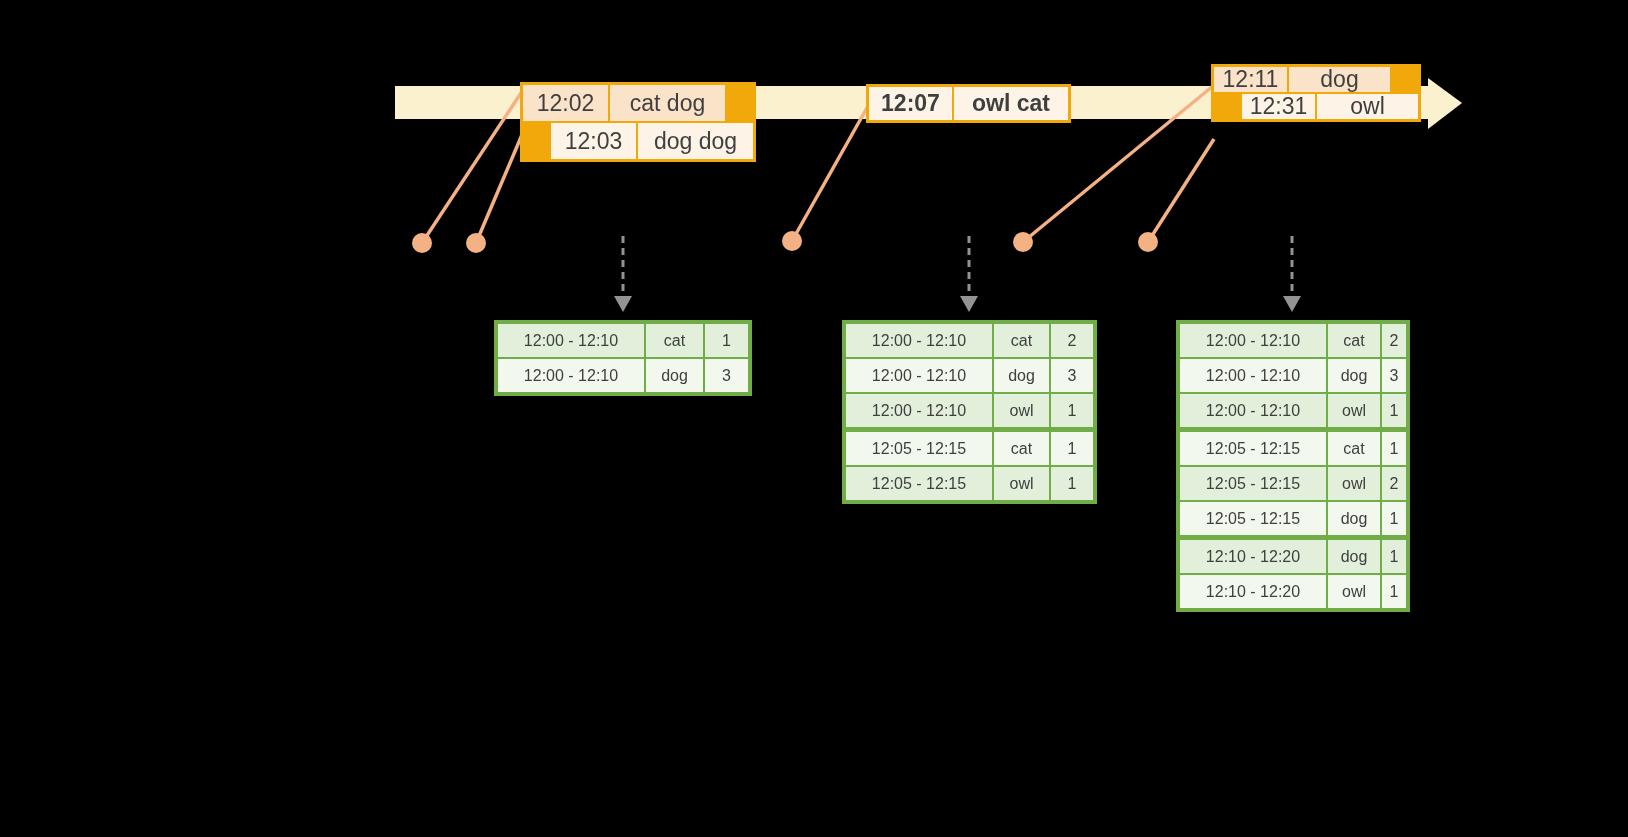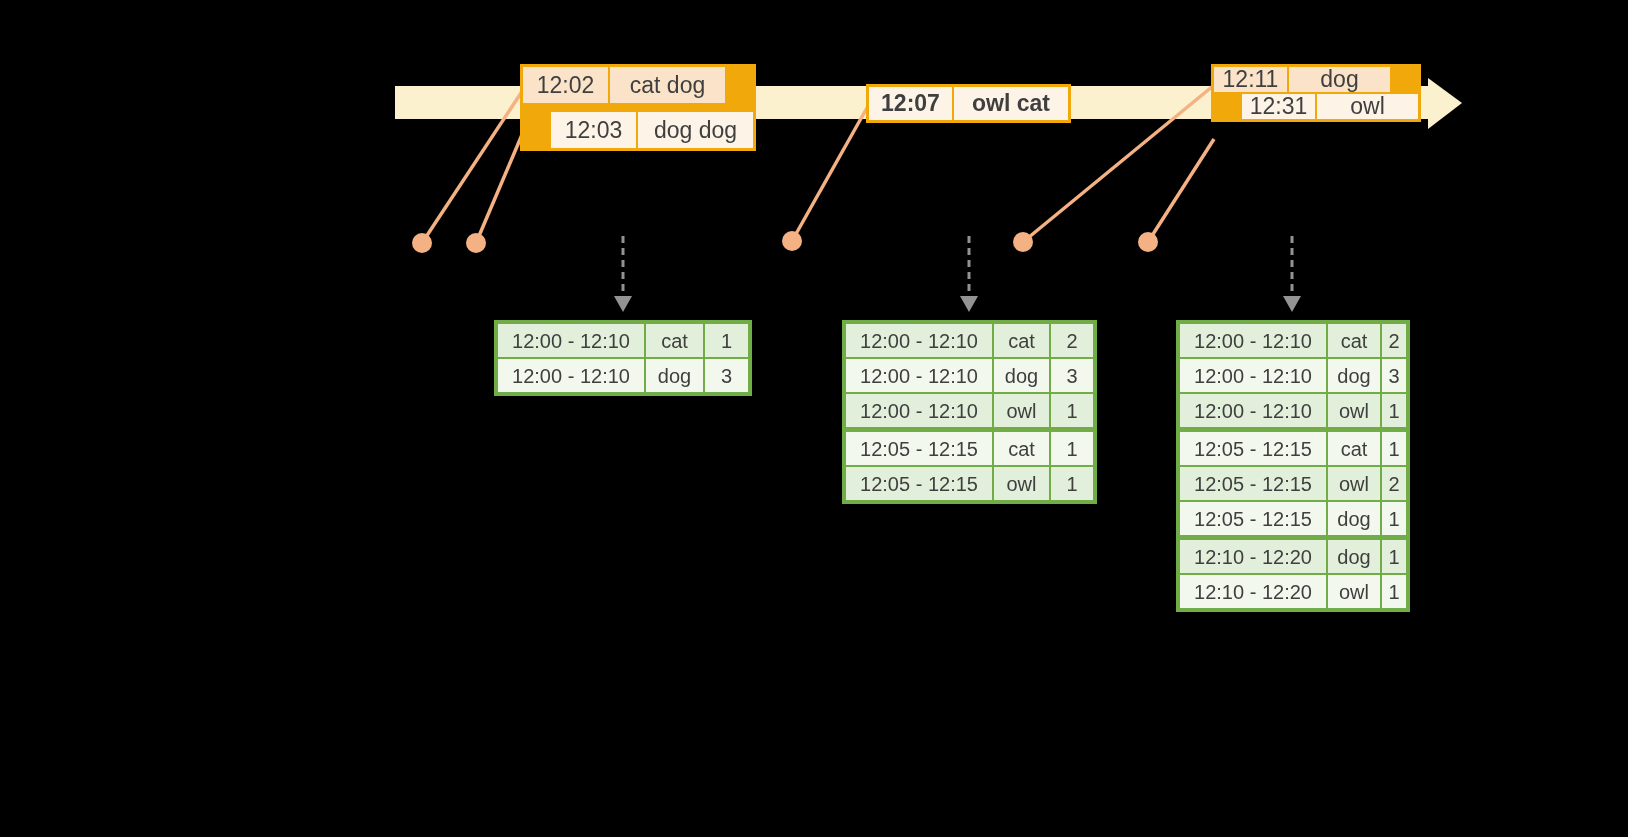--- a/index.html
+++ b/index.html
@@ -29,38 +29,38 @@
     padding:3px;display:flex;flex-direction:column;z-index:2;
   }
   .event-row{display:grid;column-gap:2px;}
   .event-row + .event-row{margin-top:2px;padding-left:28px;}
   .event-table .cell{
     display:flex;align-items:center;justify-content:center;
     font-size:23px;line-height:1;white-space:nowrap;
   }
   .ev-shaded .cell{background:var(--event-row-shaded);}
   .ev-light  .cell{background:var(--event-row-light);}
-  .etab-a{left:520px;top:64px;gap:7px;}
+  .etab-a{left:520px;top:82px;}
   .etab-a .event-row{grid-template-columns:85px 115px;height:36px;}
   .etab-b{left:866px;top:84px;}
   .etab-b .event-row{grid-template-columns:83px 114px;height:33px;font-weight:bold;}
   .etab-c{left:1211px;top:64px;}
   .etab-c .event-row{grid-template-columns:73px 101px;height:25px;}
 
   
   .result-table{
     position:absolute;background:var(--result-border);
     padding:4px;display:flex;flex-direction:column;z-index:2;
   }
   .g-row{display:grid;column-gap:2px;height:33px;}
   .g-row + .g-row{margin-top:2px;}
   .g-row.group-start{margin-top:5px;}
   .result-table .cell{
     display:flex;align-items:center;justify-content:center;
-    font-size:20px;line-height:1;white-space:nowrap;
+    font-size:16px;line-height:1;white-space:nowrap;
   }
   .g-shaded .cell{background:var(--result-row-shaded);}
   .g-light  .cell{background:var(--result-row-light);}
   .rtab-1{left:494px;top:320px;}
   .rtab-1 .g-row{grid-template-columns:146px 57px 43px;}
   .rtab-2{left:842px;top:320px;}
   .rtab-2 .g-row{grid-template-columns:146px 55px 42px;}
   .rtab-3{left:1176px;top:320px;}
   .rtab-3 .g-row{grid-template-columns:146px 52px 24px;}
 </style>

